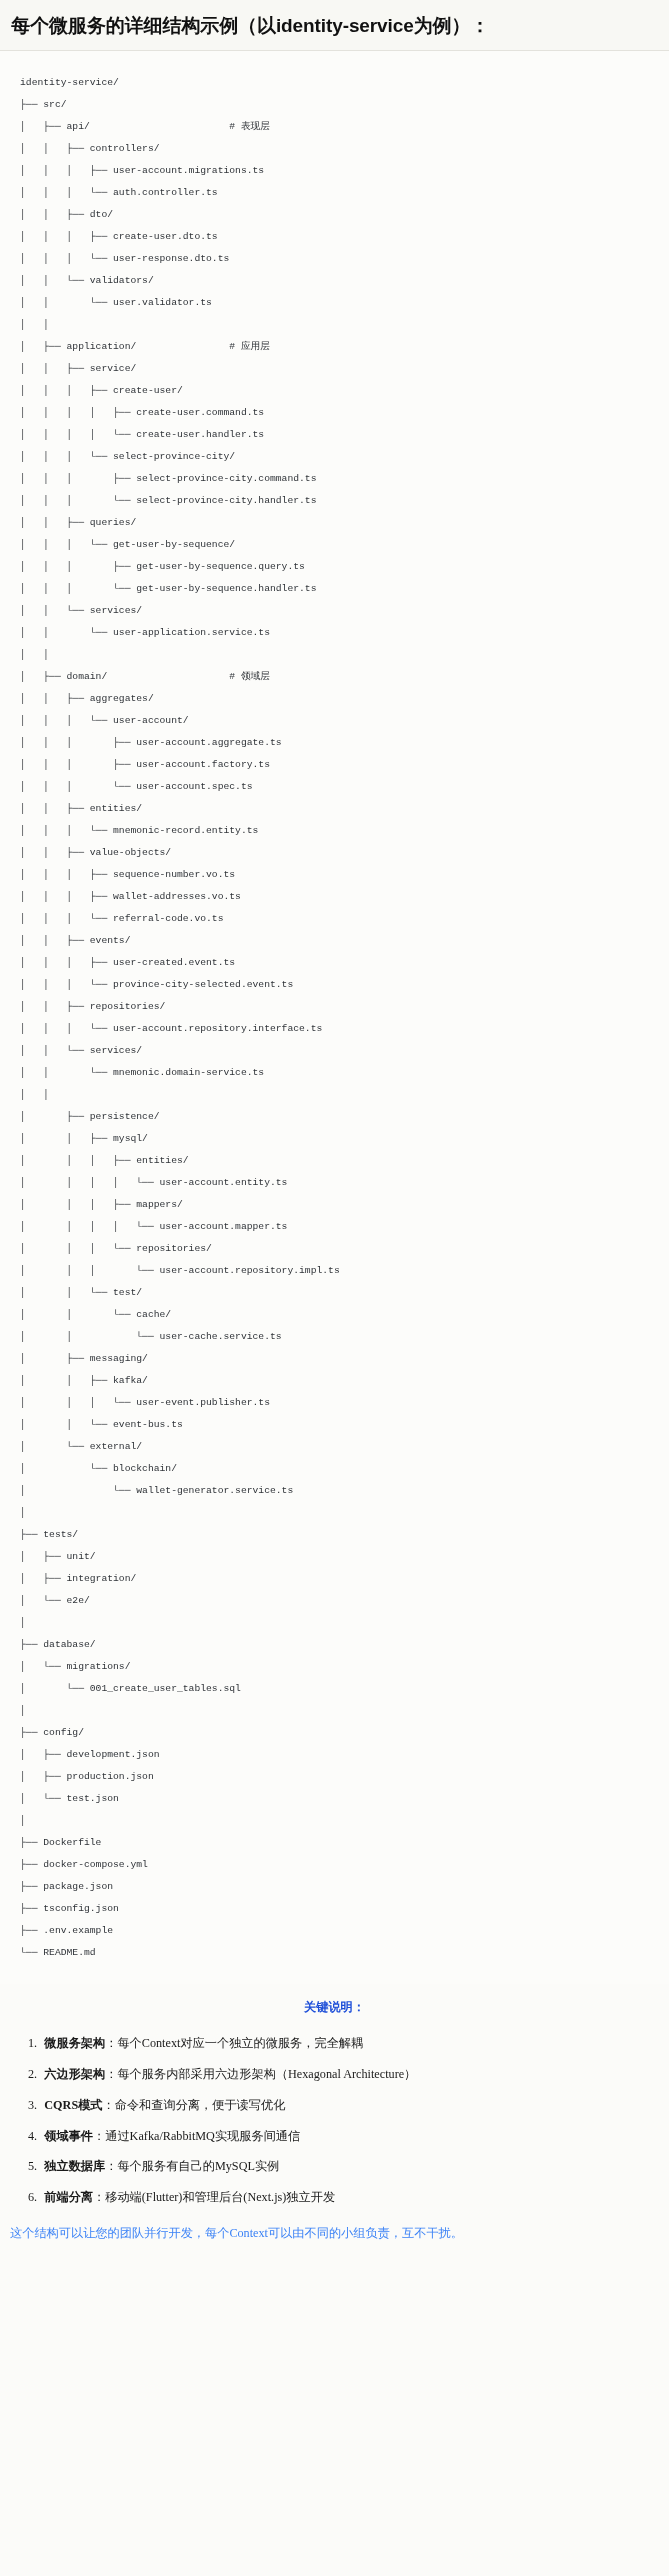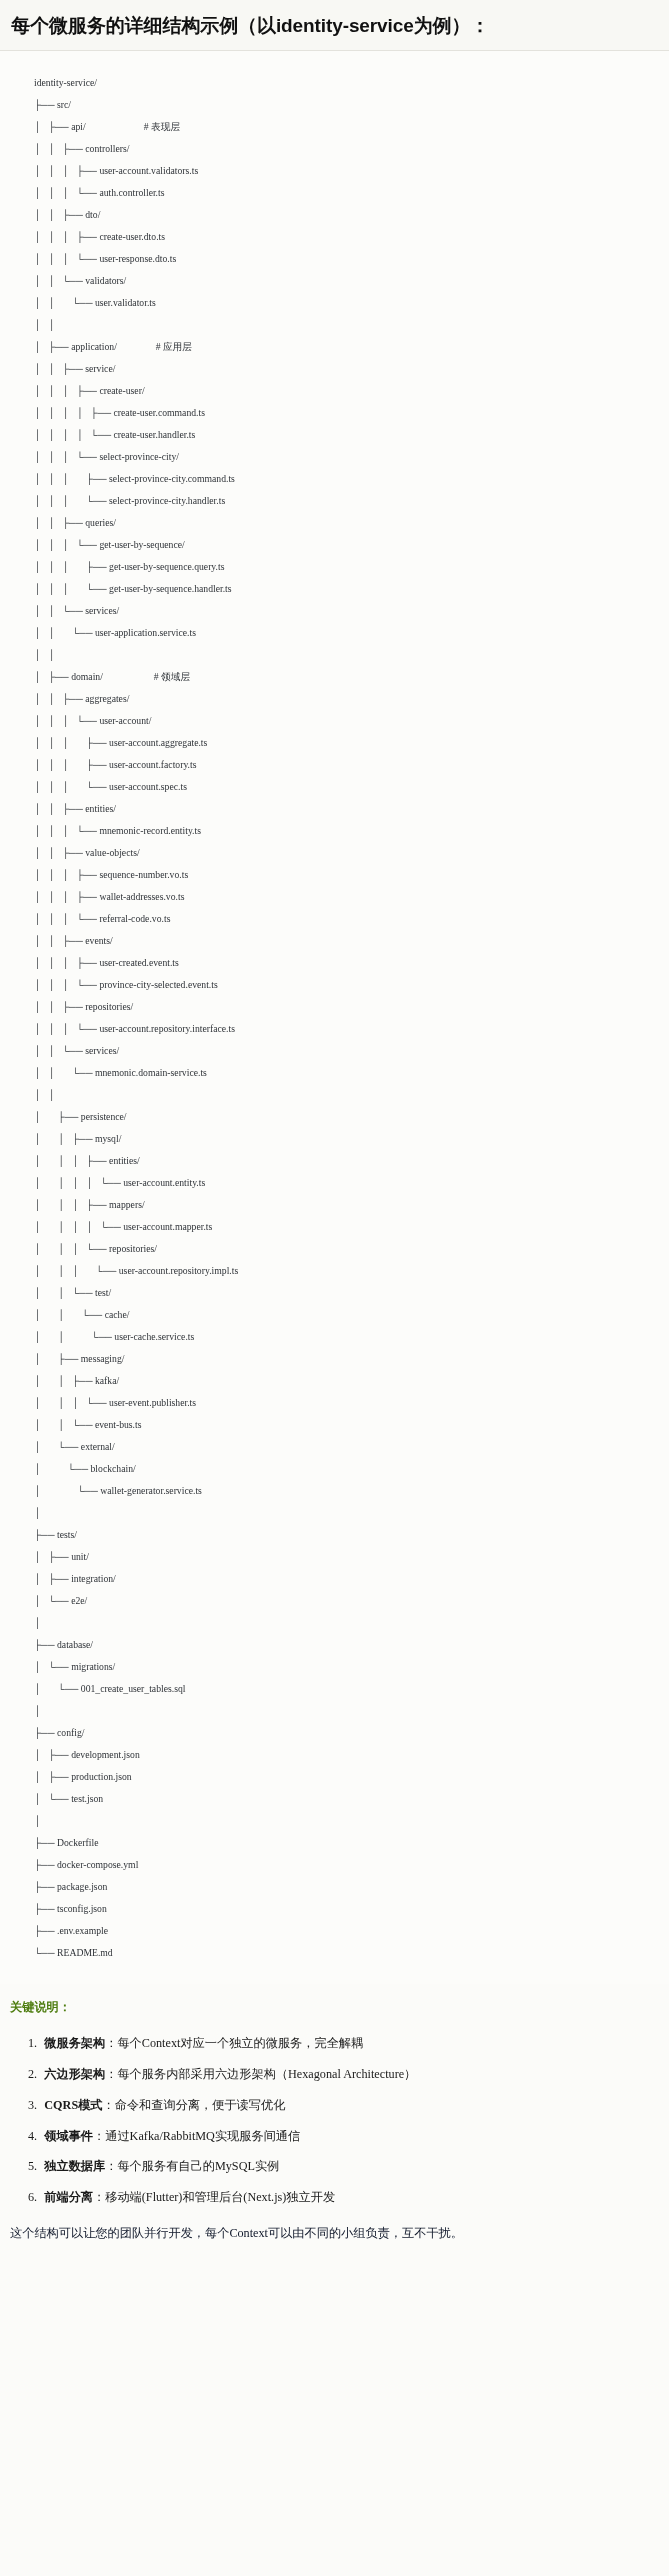--- a/index.html
+++ b/index.html
@@ -38,48 +38,48 @@
     height: 0.6px;
     background: #e3e2dc;
     width: 100%;
   }
   
   .tree-block {
     background: #fcfcfa;
     padding: 16.3px 0 16.3px 0;
   }
   .tree {
-    font-family: Liberation Serif, serif;
+    font-family: Liberation Mono, monospace;
     font-size: 9.7px;
     line-height: 11px;
     color: #2f3338;
     white-space: pre;
-    padding-left: 14px;
+    padding-left: 20px;
     letter-spacing: 0px;
-    margin-left: 20px;
   }
   .tree .row {
     display: block;
     height: 11px;
     white-space: pre;
   }
   .tree .cmt {
     color: #2f3338;
   }
   
   .notes {
     padding: 12.5px 10px 6.3px 10px;
     background: #fbfbf9;
   }
   .notes h3 {
     font-family: "Liberation Sans", "DejaVu Sans", sans-serif;
     font-weight: 700;
     font-size: 12.2px;
-    color: #4d7c0f;
+    color: #1d4ed8;
     margin: 2.5px 0 10px 0;
+    text-align: center;
   }
   ol.note-list {
     list-style: none;
     counter-reset: noteidx;
     margin: 18px;
     padding: 0;
   }
   ol.note-list li {
     counter-increment: noteidx;
     font-size: 12.2px;
@@ -99,21 +99,21 @@
   }
   ol.note-list li .nt-term {
     font-weight: 700;
   }
   ol.note-list li .nt-body {
     font-weight: 400;
   }
   .closing {
     font-size: 12.2px;
     line-height: 1.5;
-    color: #0f172a;
+    color: #3b82f6;
     margin: 13.8px 0 0 0;
     padding: 0 0 11.3px 0;
   }
   .sep-line {
     height: 0.6px;
     background: #ebeae4;
     width: 100%;
   }
 </style>
 </head>
@@ -124,21 +124,21 @@
   <div class="heading-band">
     <h1 class="heading">每个微服务的详细结构示例（以identity-service为例）：</h1>
   </div>
   <div class="rule"></div>
 
   <div class="tree-block">
     <pre class="tree" id="tree-output"><span class="row">identity-service/</span>
 <span class="row">├── src/</span>
 <span class="row"><span>│   ├── api/                        </span><span class="cmt"># 表现层</span></span>
 <span class="row">│   │   ├── controllers/</span>
-<span class="row">│   │   │   ├── user-account.validators.ts</span>
+<span class="row">│   │   │   ├── user-account.migrations.ts</span>
 <span class="row">│   │   │   └── auth.controller.ts</span>
 <span class="row">│   │   ├── dto/</span>
 <span class="row">│   │   │   ├── create-user.dto.ts</span>
 <span class="row">│   │   │   └── user-response.dto.ts</span>
 <span class="row">│   │   └── validators/</span>
 <span class="row">│   │       └── user.validator.ts</span>
 <span class="row">│   │</span>
 <span class="row"><span>│   ├── application/                </span><span class="cmt"># 应用层</span></span>
 <span class="row">│   │   ├── service/</span>
 <span class="row">│   │   │   ├── create-user/</span>

